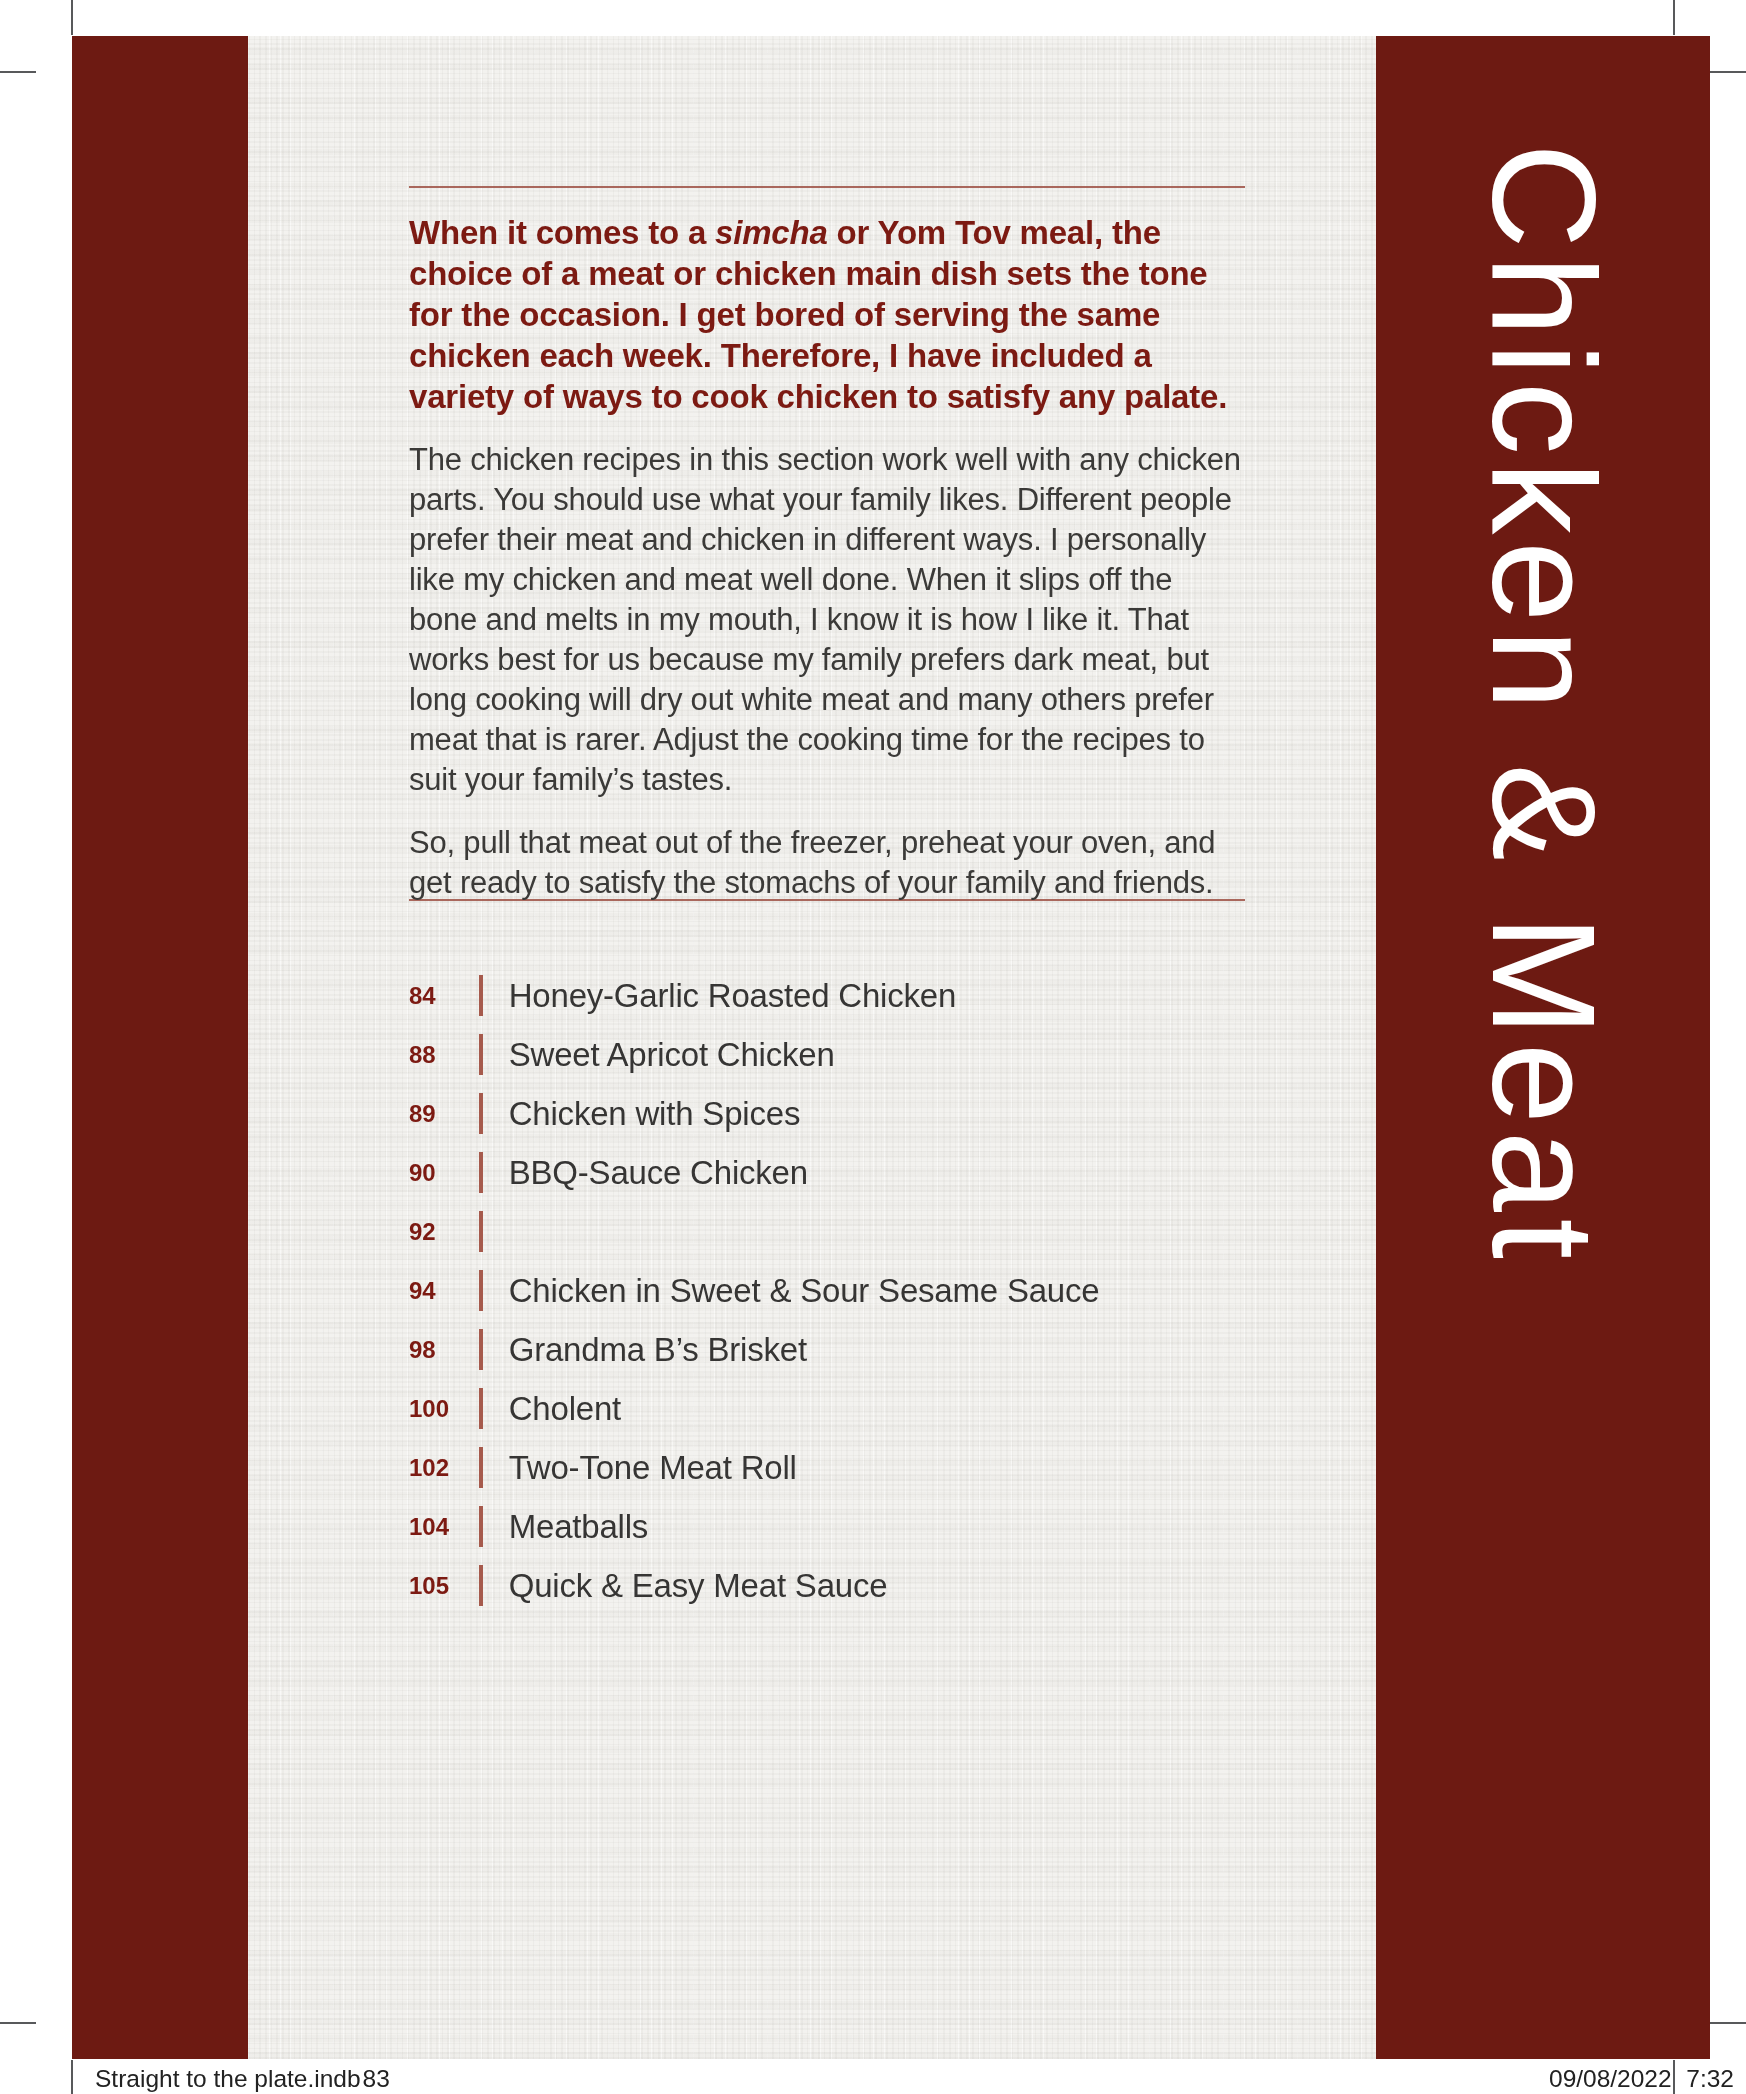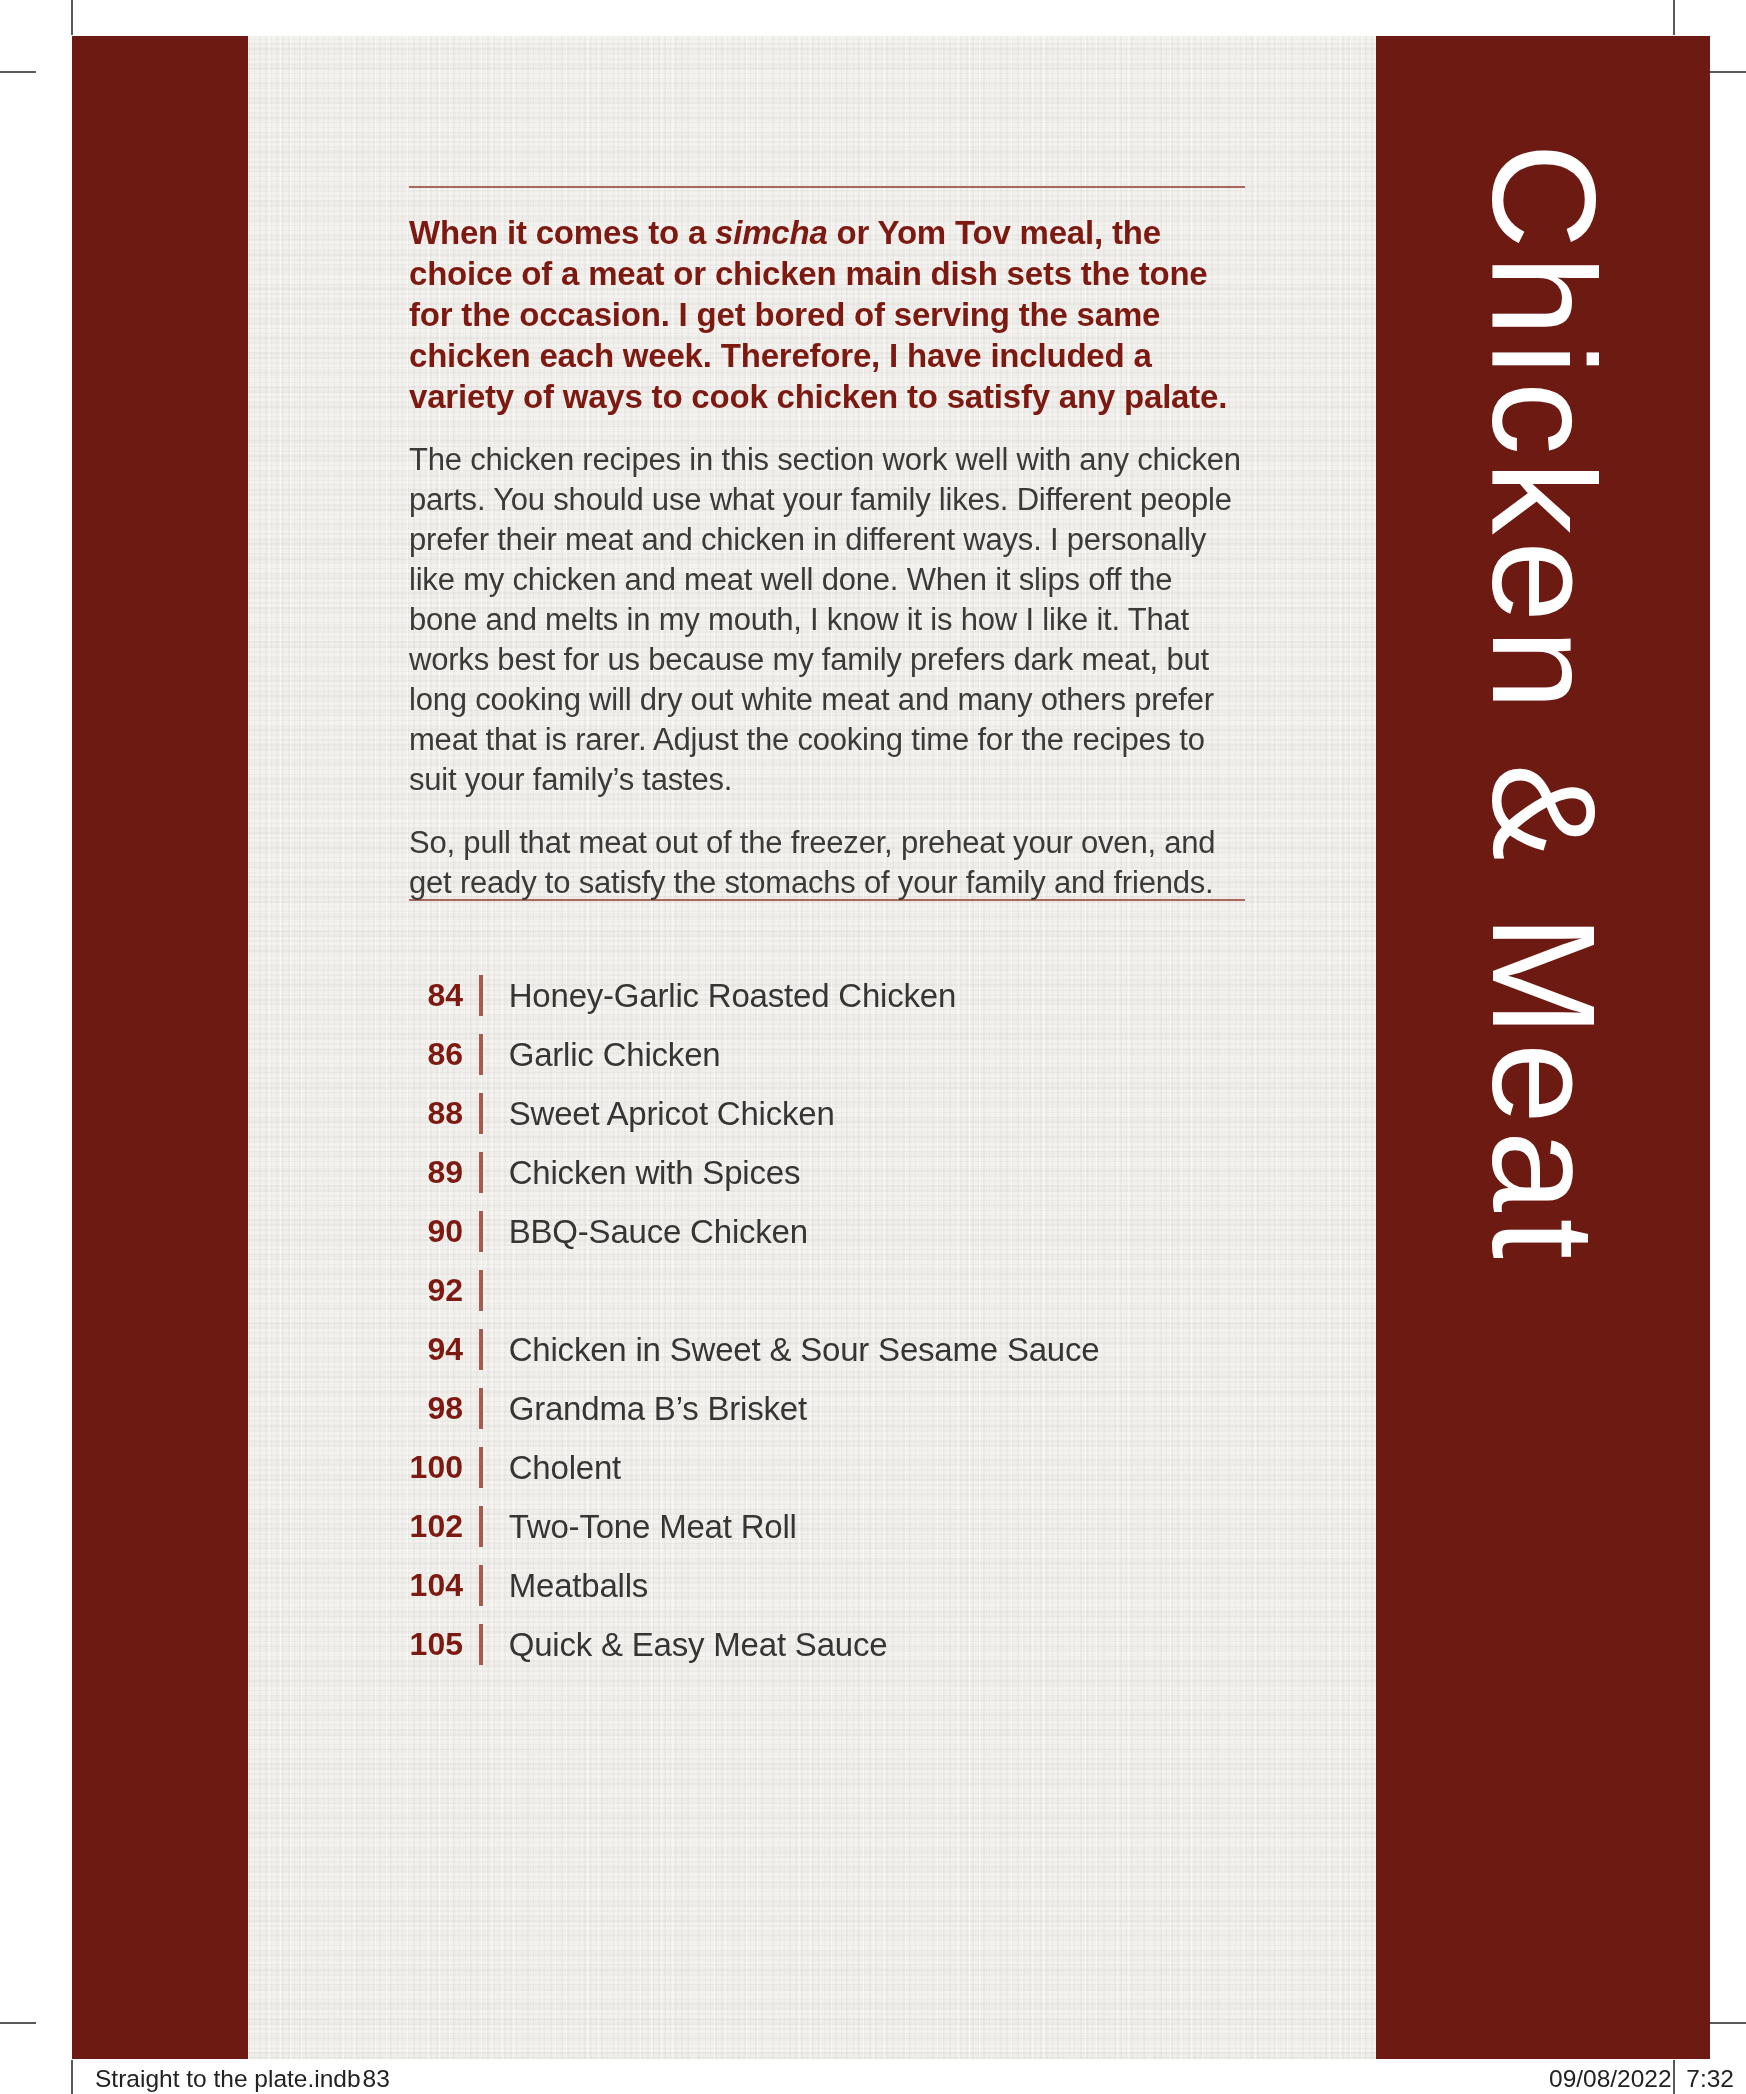--- a/index.html
+++ b/index.html
@@ -59,21 +59,21 @@
   .rule1{top:186px;} .rule2{top:899px;}
   .column{position:absolute;left:409px;top:187px;width:836px;}
   .lead{margin-top:24.5px;font-size:33px;line-height:41px;font-weight:bold;
     color:var(--accent_red);letter-spacing:-0.2px;}
   .lead em{font-style:italic;}
   .bodytext{margin-top:23px;font-size:31px;line-height:40px;color:var(--body_text);letter-spacing:-0.2px;}
 
   
   .recipe-list{position:absolute;left:409px;top:966px;width:900px;}
   .recipe-row{height:59px;display:flex;align-items:center;}
-  .recipe-num{width:54px;text-align:right;font-size:32px;font-weight:bold;color:var(--accent_red);}
+  .recipe-num{width:54px;font-size:24px;font-weight:bold;color:var(--accent_red);}
   .recipe-bar{width:3.3px;height:41px;margin-left:16.4px;background:var(--separator_bar);}
   .recipe-title{margin-left:26px;font-size:33px;color:#363534;letter-spacing:-0.2px;}
 
   
   .footer-left{position:absolute;left:95px;top:2065px;font-size:24.5px;color:var(--footer_text);}
   .footer-left .pg{margin-left:2px;}
   .footer-right{position:absolute;top:2065px;left:1549px;width:142px0;font-size:24.5px;color:var(--footer_text);white-space:nowrap;}
   .footer-right .time{margin-left:14.7px;}
 </style>
 </head>
@@ -103,25 +103,20 @@
     <p class="bodytext">So, pull that meat out of the freezer, preheat your oven, and get ready to satisfy the stomachs of your family and friends.</p>
   </div>
 
   <div class="recipe-list">
     <div class="recipe-row">
       <span class="recipe-num">84</span>
       <span class="recipe-bar"></span>
       <span class="recipe-title">Honey-Garlic Roasted Chicken</span>
     </div>
 
-    <div class="recipe-row">
-      <span class="recipe-num">86</span>
-      <span class="recipe-bar"></span>
-      <span class="recipe-title">Garlic Chicken</span>
-    </div>
 
     <div class="recipe-row">
       <span class="recipe-num">88</span>
       <span class="recipe-bar"></span>
       <span class="recipe-title">Sweet Apricot Chicken</span>
     </div>
 
     <div class="recipe-row">
       <span class="recipe-num">89</span>
       <span class="recipe-bar"></span>

